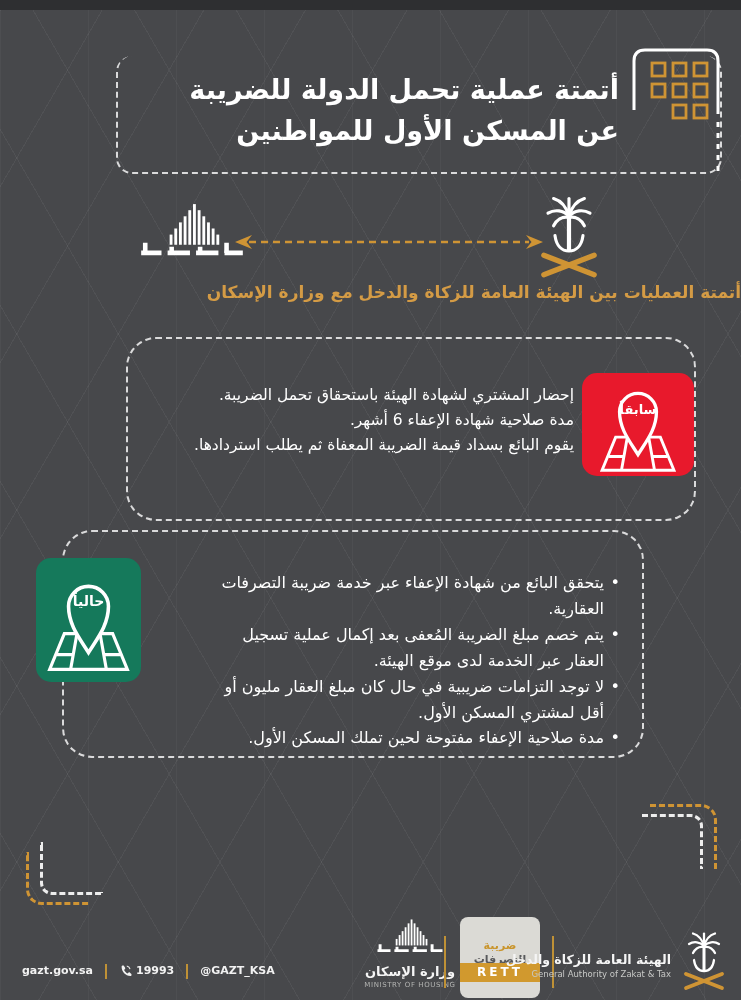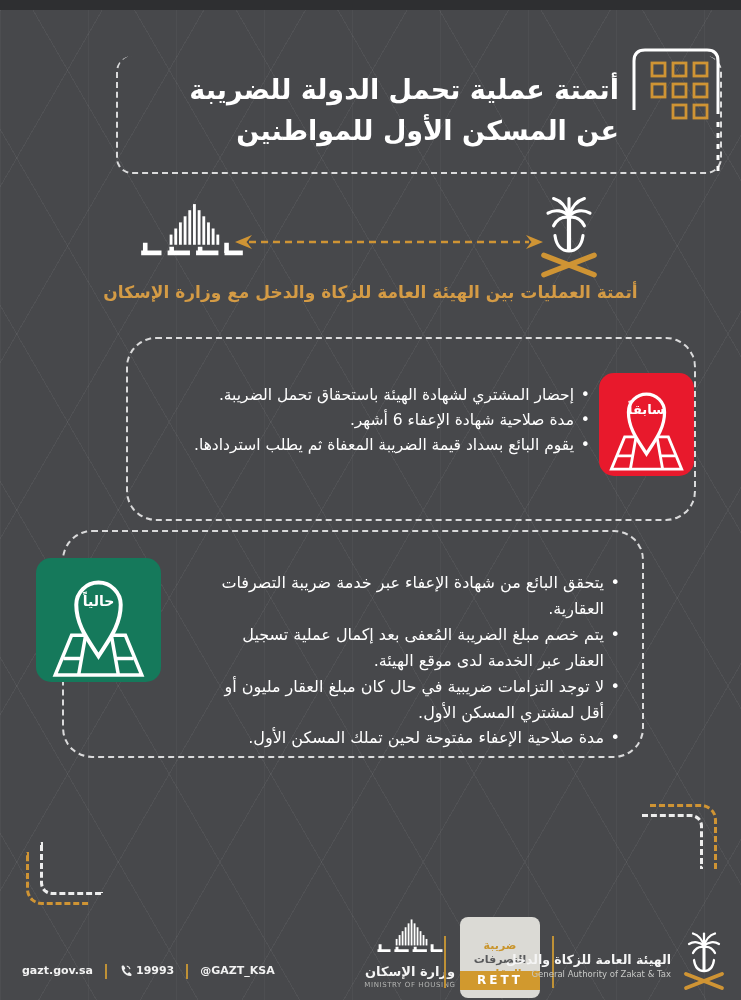--- a/index.html
+++ b/index.html
@@ -15,34 +15,34 @@
   
   .title-box{position:absolute;left:116px;top:46px;width:602px;height:116px;
     border:2px dashed rgba(255,255,255,0.8);border-top:none;border-radius:16px;}
   .title{position:absolute;top:60px;right:122px;width:480px;direction:rtl;text-align:right;
     color:#ffffff;font-size:27px;font-weight:bold;line-height:1.5;}
   .bld{position:absolute;right:20px;top:36px;width:90px;height:132px;}
   
   .housing-top{position:absolute;left:131px;top:188px;width:122px;height:66px;}
   .arrow{position:absolute;left:233px;top:224px;width:312px;height:16px;}
   .gazt-top{position:absolute;left:534px;top:178px;width:70px;height:92px;}
-  .caption{position:absolute;left:0;right:0;top:272px;text-align:center;direction:rtl;
+  .caption{position:absolute;left:0;right:0;top:272px;direction:rtl;
     color:#d49b45;font-size:17px;font-weight:bold;}
   
   .pbox{position:absolute;border:2px dashed rgba(255,255,255,0.8);border-radius:30px;}
   .box1{left:126px;top:327px;width:566px;height:180px;}
   .box2{left:62px;top:520px;width:578px;height:224px;}
   .bullets{margin:0;direction:rtl;list-style:none;color:#ffffff;}
   .box1 .bullets{padding:44px 104px 0 30px;font-size:15.5px;line-height:1.62;}
   .box2 .bullets{padding:38px 22px 0 148px;font-size:16px;line-height:1.62;}
   .bullets li{position:relative;padding-right:16px;font-weight:500;}
   .bullets li::before{content:"•";position:absolute;right:0;top:0;}
   .badge{position:absolute;border-radius:15px;}
-  .badge-red{right:47px;top:363px;width:95px;height:103px;background:#e8192c;}
-  .badge-green{left:36px;top:548px;width:125px;height:124px;background:#15795b;}
+  .badge-red{right:47px;top:363px;width:112px;height:103px;background:#e8192c;}
+  .badge-green{left:36px;top:548px;width:95px;height:124px;background:#15795b;padding-left:10px;}
   .badge svg{position:absolute;inset:0;width:100%;height:100%;}
   .badge-label{position:absolute;top:29%;left:0;right:0;text-align:center;
     color:#fff;font-weight:bold;line-height:1;}
   .badge-red .badge-label{font-size:13px;}
   .badge-green .badge-label{font-size:14px;}
   
   .note{position:absolute;left:100px;right:100px;top:806px;text-align:center;direction:rtl;
     color:#d49a43;font-size:19px;font-weight:bold;line-height:1.5;}
   .corner{position:absolute;}
   .c-tr-gold{right:24px;top:794px;width:64px;height:62px;border-top:3px dashed #cf9434;
@@ -62,21 +62,21 @@
   .housing-footer svg{width:78px;height:44px;}
   .hf-ar{color:#f5f5f5;font-size:13px;font-weight:bold;direction:rtl;margin-top:1px;}
   .hf-en{color:#b4b5b3;font-size:7px;letter-spacing:0.6px;margin-top:2px;}
   .vsep{position:absolute;width:2px;height:52px;background:#bf9136;top:926px;}
   .vsep-a{left:444px;} .vsep-b{left:552px;}
   .rett{position:absolute;left:460px;top:907px;width:80px;height:81px;background:#dbdad5;
     border-radius:8px;text-align:center;direction:rtl;overflow:hidden;}
   .rett-l1,.rett-l3{color:#c9952d;font-size:11px;font-weight:bold;line-height:1.25;}
   .rett-l2{color:#58595b;font-size:11px;font-weight:bold;line-height:1.25;}
   .rett-lines{padding-top:22px;}
-  .rett-bar{position:absolute;bottom:8px;left:0;right:0;height:19px;background:#d1992e;
+  .rett-bar{position:absolute;bottom:16px;left:0;right:0;height:19px;background:#d1992e;
     color:#ffffff;font-size:12px;font-weight:bold;letter-spacing:3px;line-height:19px;direction:ltr;}
   .gazt-footer-logo{position:absolute;right:12px;top:916px;width:50px;height:64px;}
   .gazt-footer-text{position:absolute;right:70px;top:942px;text-align:right;direction:rtl;}
   .gf-ar{color:#f5f5f5;font-size:12.5px;font-weight:bold;}
   .gf-en{color:#c7c8c6;font-size:8.5px;direction:ltr;margin-top:2px;}
 </style>
 </head>
 <body>
 
 <div class="poster">

